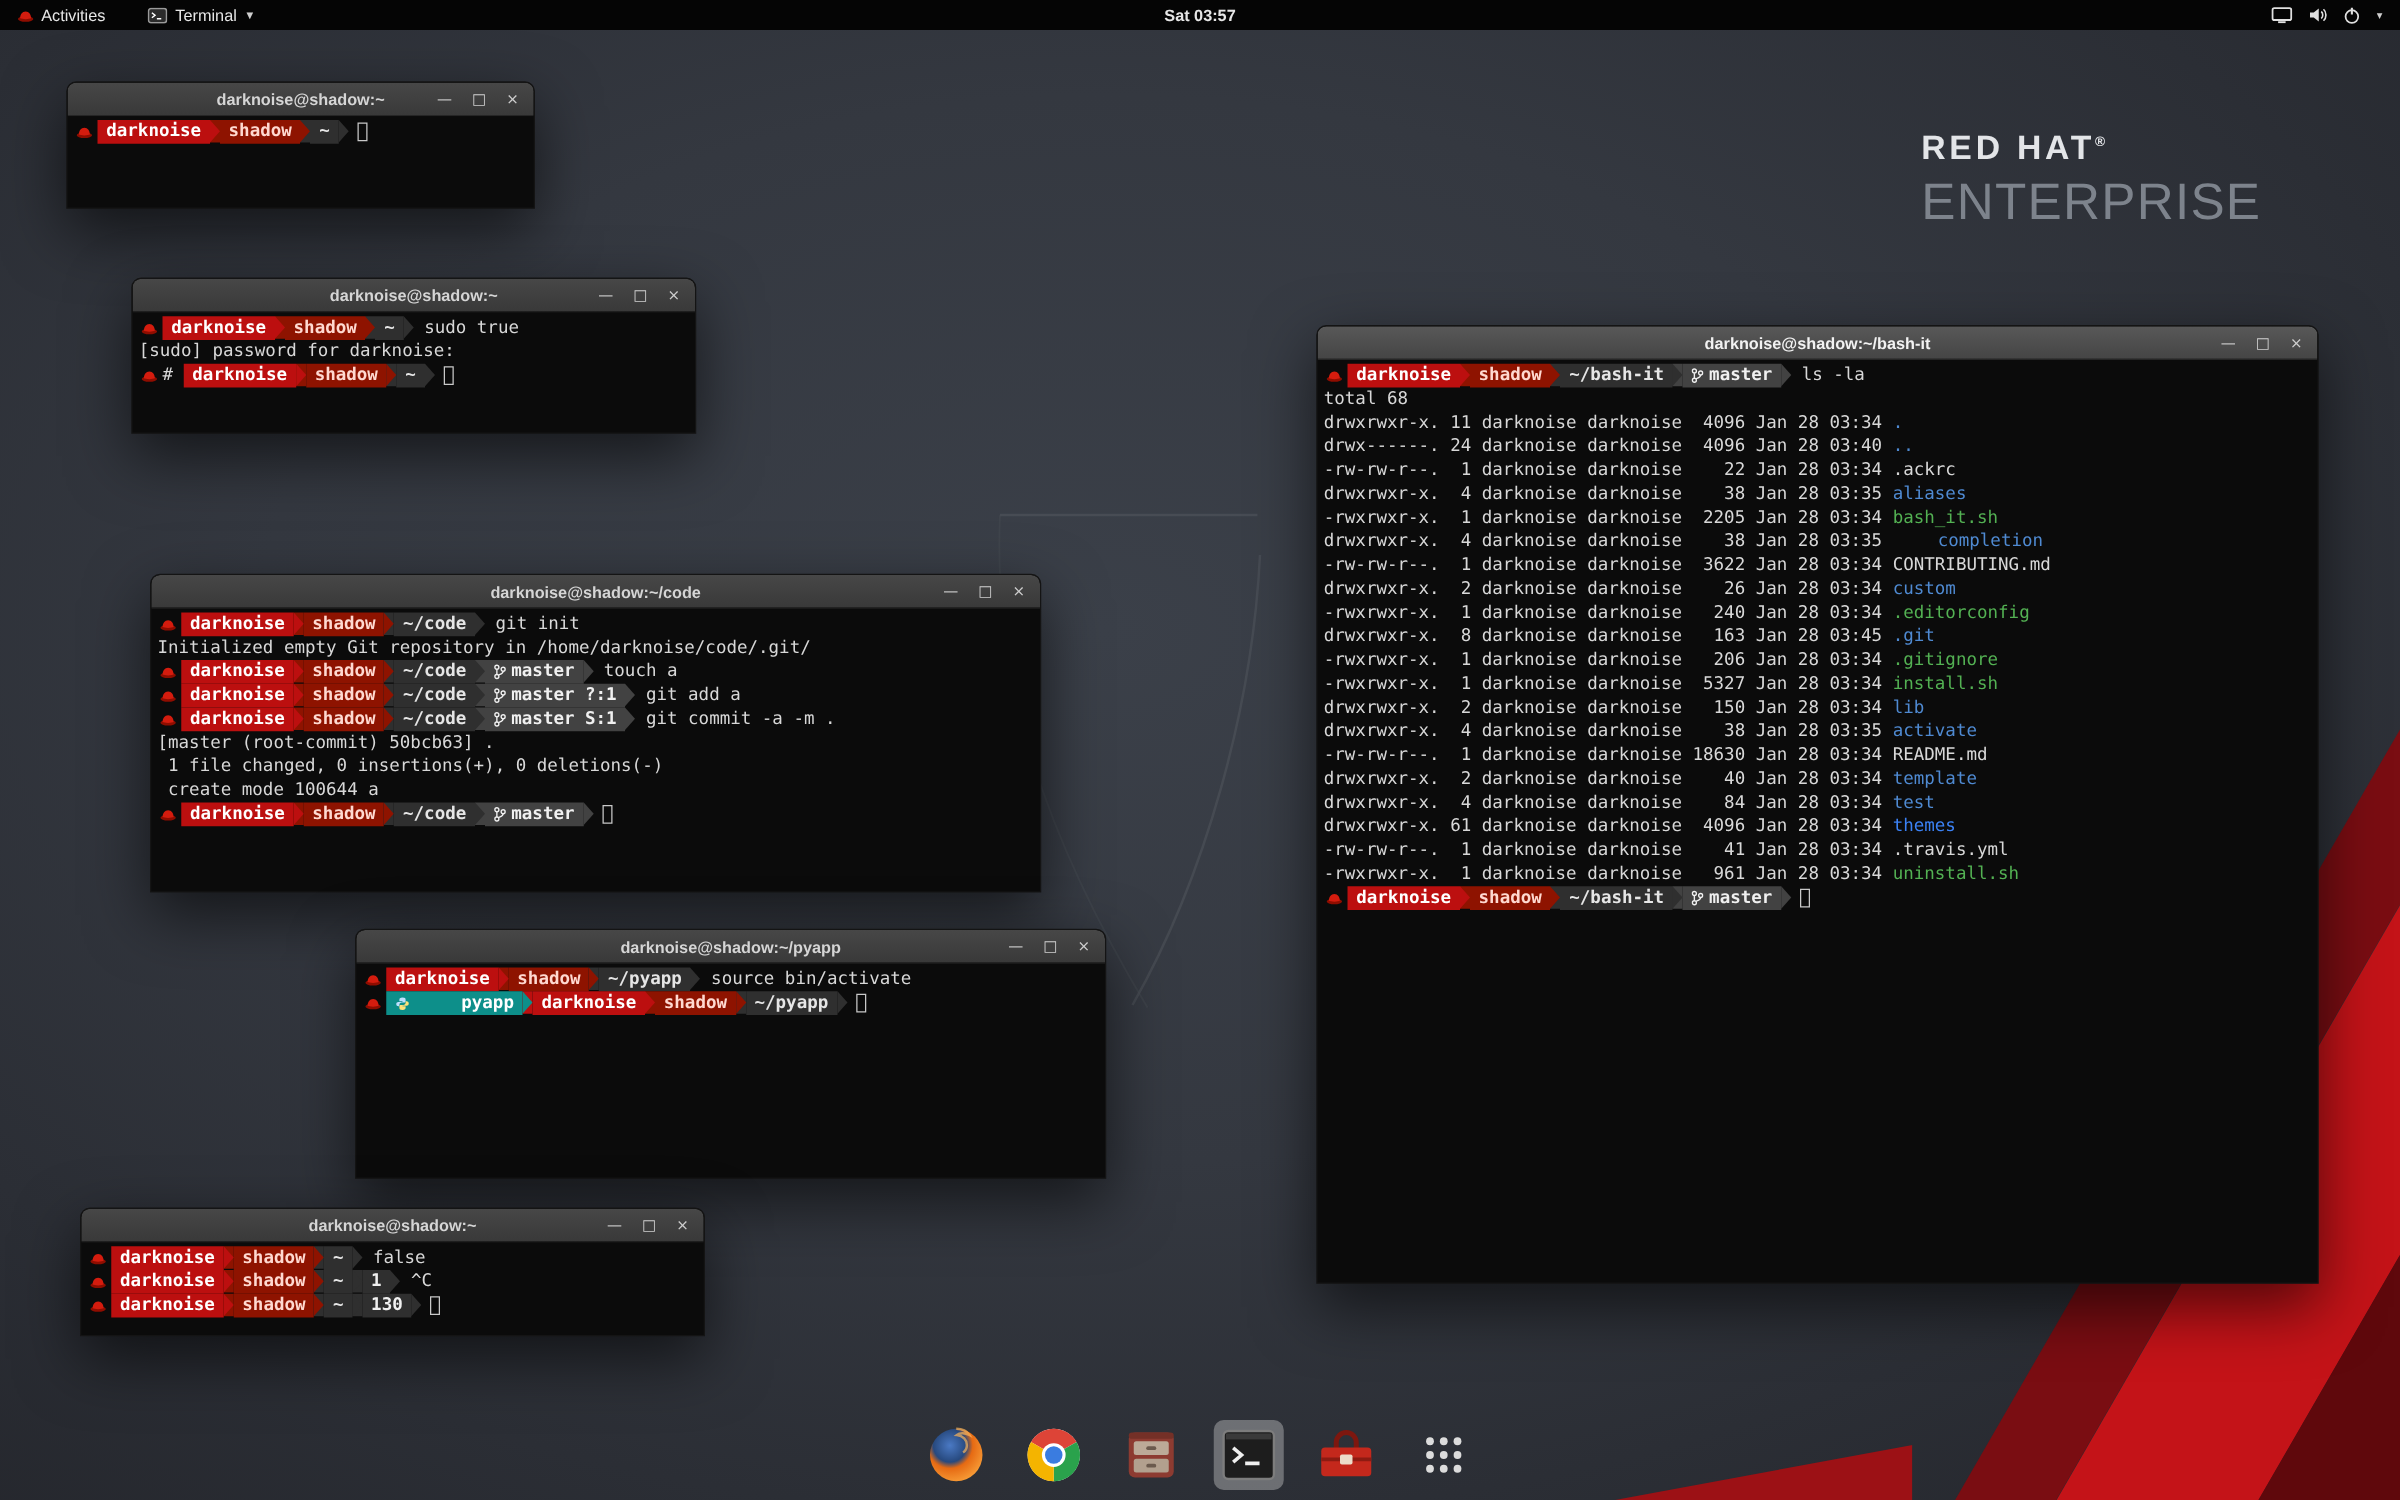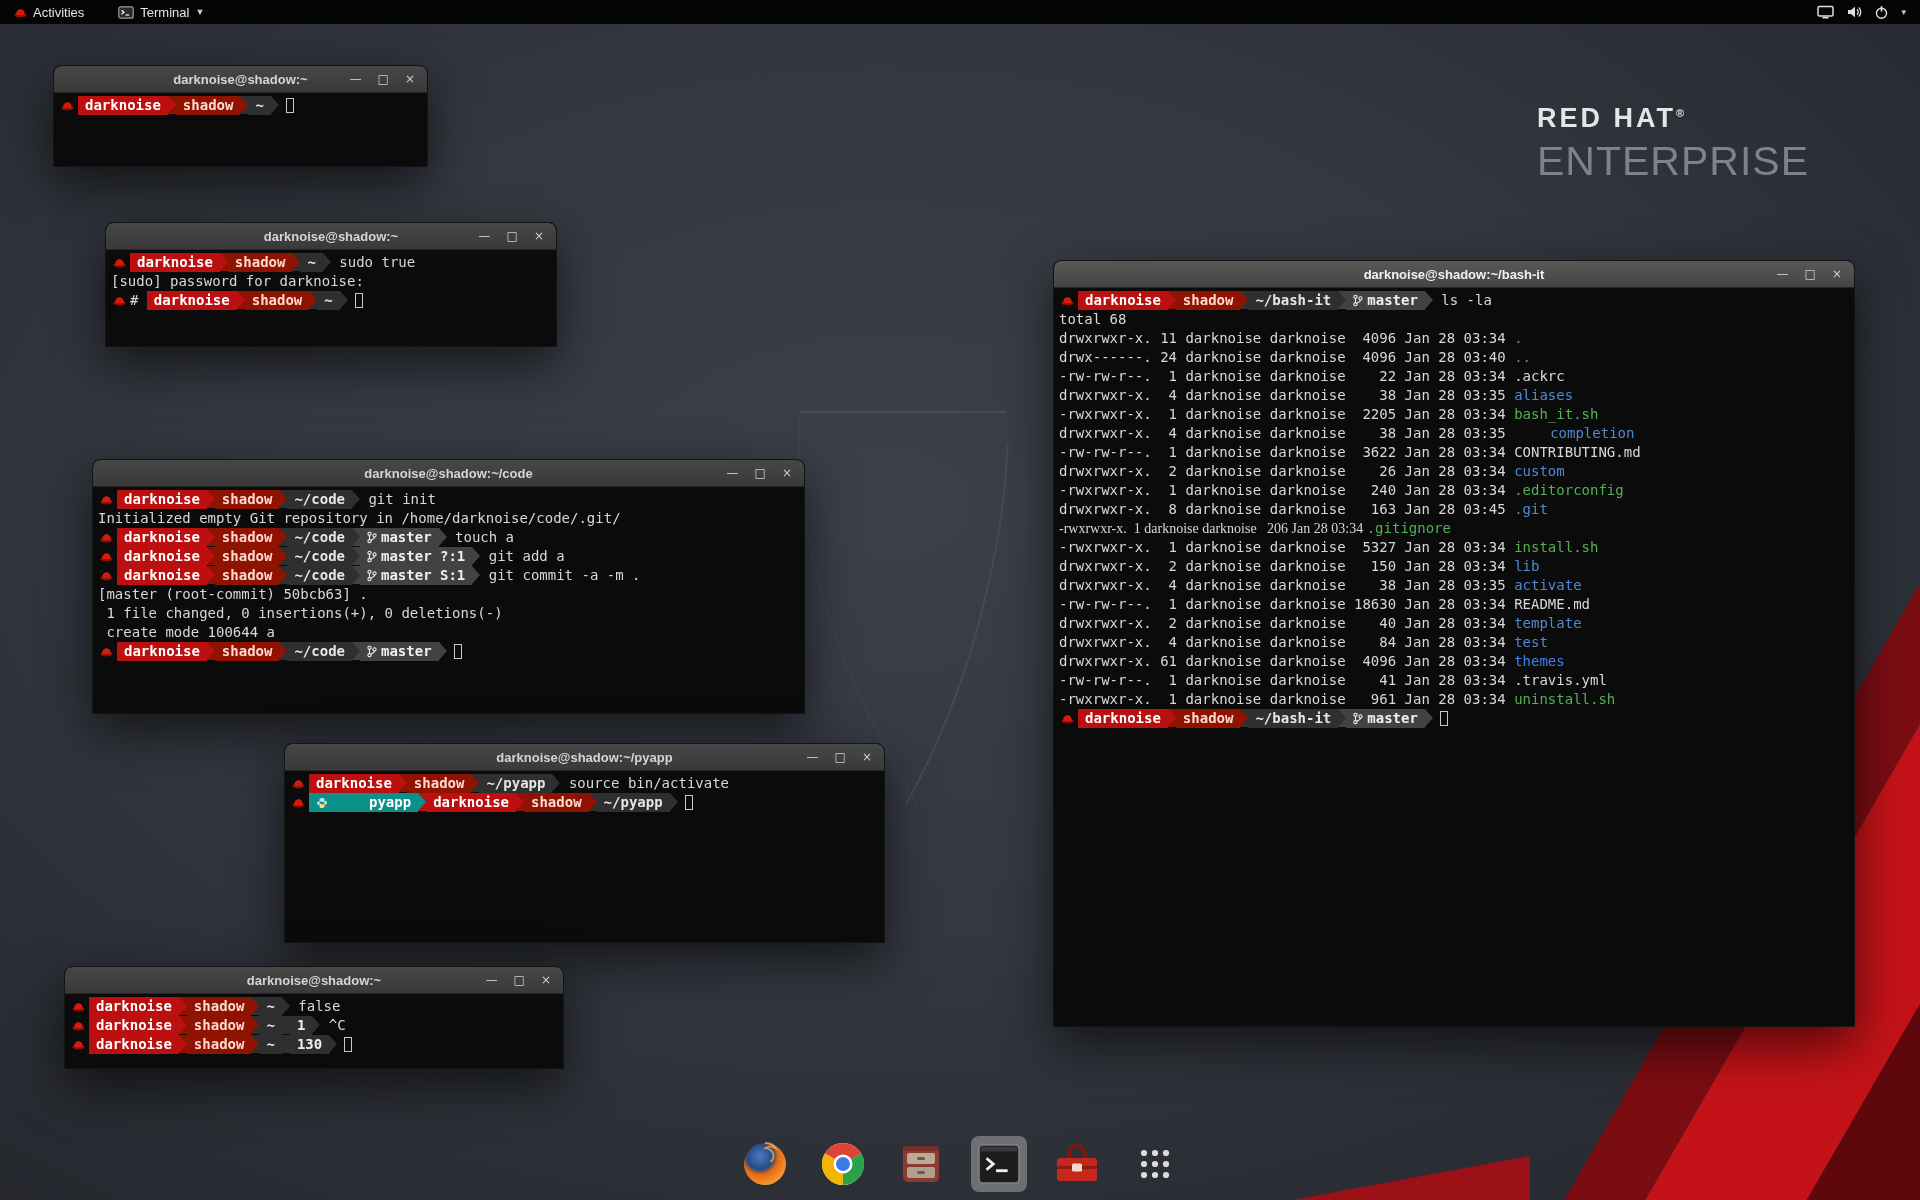--- a/index.html
+++ b/index.html
@@ -115,21 +115,21 @@
                 <ellipse cx="8" cy="9.8" rx="7.6" ry="2.8" fill="#8f0d00"></ellipse>
                 <path d="M2.6 9.2C2.6 5.4 4.6 2.4 8 2.4s5.4 3 5.4 6.8c-1.6 1-9.2 1-10.8 0z" fill="#d41c0e"></path>
               </svg></span><span class="seg" style="background: rgb(188, 15, 15); color: rgb(255, 255, 255);"><span>darknoise</span></span><span class="sep" style="border-left-color: rgb(188, 15, 15); background: rgb(142, 19, 0);"></span><span class="seg" style="background: rgb(142, 19, 0); color: rgb(255, 217, 208);"><span>shadow</span></span><span class="sep" style="border-left-color: rgb(142, 19, 0); background: rgb(47, 47, 47);"></span><span class="seg" style="background: rgb(47, 47, 47); color: rgb(230, 230, 230);"><span>~</span></span><span class="sep" style="border-left-color: rgb(47, 47, 47);"></span><span class="txt" style="color: rgb(216, 216, 216);"> sudo true</span></div>
           <div class="tline"><span class="txt" style="color: rgb(216, 216, 216);">[sudo] password for darknoise: </span></div>
           <div class="tline"><span class="hat"><svg width="13" height="11" viewBox="0 0 16 13">
                 <ellipse cx="8" cy="9.8" rx="7.6" ry="2.8" fill="#8f0d00"></ellipse>
                 <path d="M2.6 9.2C2.6 5.4 4.6 2.4 8 2.4s5.4 3 5.4 6.8c-1.6 1-9.2 1-10.8 0z" fill="#d41c0e"></path>
               </svg></span><span class="txt" style="color: rgb(216, 216, 216);"># </span><span class="seg" style="background: rgb(188, 15, 15); color: rgb(255, 255, 255);"><span>darknoise</span></span><span class="sep" style="border-left-color: rgb(188, 15, 15); background: rgb(142, 19, 0);"></span><span class="seg" style="background: rgb(142, 19, 0); color: rgb(255, 217, 208);"><span>shadow</span></span><span class="sep" style="border-left-color: rgb(142, 19, 0); background: rgb(47, 47, 47);"></span><span class="seg" style="background: rgb(47, 47, 47); color: rgb(230, 230, 230);"><span>~</span></span><span class="sep" style="border-left-color: rgb(47, 47, 47);"></span><span class="cursor"></span></div>
         </div>
       </div>
-      <div class="term-window" style="left: 92px; top: 459px; width: 713px; height: 255px; z-index: 12;">
+      <div class="term-window" style="left: 120px; top: 459px; width: 713px; height: 255px; z-index: 12;">
         <div class="titlebar">
           <div class="title">darknoise@shadow:~/code</div>
           <div class="controls">
             <span class="wbtn">—</span>
             <span class="wbtn">□</span>
             <span class="wbtn">×</span>
           </div>
         </div>
         <div class="term-body">
           <div class="tline"><span class="hat"><svg width="13" height="11" viewBox="0 0 16 13">
@@ -248,21 +248,21 @@
           <div class="tline"><span class="txt" style="color: rgb(216, 216, 216);">drwxrwxr-x. 11 darknoise darknoise  4096 Jan 28 03:34 </span><span class="txt" style="color: rgb(79, 138, 210);">.</span></div>
           <div class="tline"><span class="txt" style="color: rgb(216, 216, 216);">drwx------. 24 darknoise darknoise  4096 Jan 28 03:40 </span><span class="txt" style="color: rgb(79, 138, 210);">..</span></div>
           <div class="tline"><span class="txt" style="color: rgb(216, 216, 216);">-rw-rw-r--.  1 darknoise darknoise    22 Jan 28 03:34 .ackrc</span></div>
           <div class="tline"><span class="txt" style="color: rgb(216, 216, 216);">drwxrwxr-x.  4 darknoise darknoise    38 Jan 28 03:35 </span><span class="txt" style="color: rgb(79, 138, 210);">aliases</span></div>
           <div class="tline"><span class="txt" style="color: rgb(216, 216, 216);">-rwxrwxr-x.  1 darknoise darknoise  2205 Jan 28 03:34 </span><span class="txt" style="color: rgb(83, 177, 83);">bash_it.sh</span></div>
           <div class="tline"><span class="txt" style="color: rgb(216, 216, 216);">drwxrwxr-x.  4 darknoise darknoise    38 Jan 28 03:35 </span><span class="txt" style="color: rgb(79, 138, 210); margin-left: 36px;">completion</span></div>
           <div class="tline"><span class="txt" style="color: rgb(216, 216, 216);">-rw-rw-r--.  1 darknoise darknoise  3622 Jan 28 03:34 CONTRIBUTING.md</span></div>
           <div class="tline"><span class="txt" style="color: rgb(216, 216, 216);">drwxrwxr-x.  2 darknoise darknoise    26 Jan 28 03:34 </span><span class="txt" style="color: rgb(79, 138, 210);">custom</span></div>
           <div class="tline"><span class="txt" style="color: rgb(216, 216, 216);">-rwxrwxr-x.  1 darknoise darknoise   240 Jan 28 03:34 </span><span class="txt" style="color: rgb(83, 177, 83);">.editorconfig</span></div>
           <div class="tline"><span class="txt" style="color: rgb(216, 216, 216);">drwxrwxr-x.  8 darknoise darknoise   163 Jan 28 03:45 </span><span class="txt" style="color: rgb(79, 138, 210);">.git</span></div>
-          <div class="tline"><span class="txt" style="color: rgb(216, 216, 216); font-family: Liberation Serif, serif;">-rwxrwxr-x.  1 darknoise darknoise   206 Jan 28 03:34 </span><span class="txt" style="color: rgb(83, 177, 83);">.gitignore</span></div>
+          <div class="tline"><span class="txt" style="color: rgb(216, 216, 216);">-rwxrwxr-x.  1 darknoise darknoise   206 Jan 28 03:34 </span><span class="txt" style="color: rgb(83, 177, 83);">.gitignore</span></div>
           <div class="tline"><span class="txt" style="color: rgb(216, 216, 216);">-rwxrwxr-x.  1 darknoise darknoise  5327 Jan 28 03:34 </span><span class="txt" style="color: rgb(83, 177, 83);">install.sh</span></div>
           <div class="tline"><span class="txt" style="color: rgb(216, 216, 216);">drwxrwxr-x.  2 darknoise darknoise   150 Jan 28 03:34 </span><span class="txt" style="color: rgb(79, 138, 210);">lib</span></div>
           <div class="tline"><span class="txt" style="color: rgb(216, 216, 216);">drwxrwxr-x.  4 darknoise darknoise    38 Jan 28 03:35 </span><span class="txt" style="color: rgb(79, 138, 210);">activate</span></div>
           <div class="tline"><span class="txt" style="color: rgb(216, 216, 216);">-rw-rw-r--.  1 darknoise darknoise 18630 Jan 28 03:34 README.md</span></div>
           <div class="tline"><span class="txt" style="color: rgb(216, 216, 216);">drwxrwxr-x.  2 darknoise darknoise    40 Jan 28 03:34 </span><span class="txt" style="color: rgb(79, 138, 210);">template</span></div>
           <div class="tline"><span class="txt" style="color: rgb(216, 216, 216);">drwxrwxr-x.  4 darknoise darknoise    84 Jan 28 03:34 </span><span class="txt" style="color: rgb(79, 138, 210);">test</span></div>
           <div class="tline"><span class="txt" style="color: rgb(216, 216, 216);">drwxrwxr-x. 61 darknoise darknoise  4096 Jan 28 03:34 </span><span class="txt" style="color: #3b82f6;">themes</span></div>
           <div class="tline"><span class="txt" style="color: rgb(216, 216, 216);">-rw-rw-r--.  1 darknoise darknoise    41 Jan 28 03:34 .travis.yml</span></div>
           <div class="tline"><span class="txt" style="color: rgb(216, 216, 216);">-rwxrwxr-x.  1 darknoise darknoise   961 Jan 28 03:34 </span><span class="txt" style="color: rgb(83, 177, 83);">uninstall.sh</span></div>
           <div class="tline"><span class="hat"><svg width="13" height="11" viewBox="0 0 16 13">
@@ -363,20 +363,21 @@
           <svg width="16" height="13" viewBox="0 0 16 13">
             <rect x="0.8" y="0.8" width="14.4" height="11.4" rx="2" fill="#2b2b2b" stroke="#9a9a9a" stroke-width="1.2"></rect>
             <path d="M3.5 4.2l2.5 2-2.5 2" fill="none" stroke="#fff" stroke-width="1.2"></path>
             <line x1="7.5" y1="9" x2="11" y2="9" stroke="#fff" stroke-width="1.2"></line>
           </svg>
         </span>
       <span>Terminal</span>
       <span class="caret">▼</span>
     </div>
   </div>
+  <div class="tb-center"><span>Sat 03:57</span></div>
   <div class="tb-right">
     <span class="tbi">
         <svg width="17" height="14" viewBox="0 0 17 14">
           <rect x="1" y="1.5" width="15" height="9.5" rx="1.5" fill="none" stroke="#e0e0e0" stroke-width="1.5"></rect>
           <rect x="5.5" y="12" width="6" height="1.5" fill="#e0e0e0"></rect>
         </svg>
       </span>
     <span class="tbi">
         <svg width="16" height="14" viewBox="0 0 16 14">
           <path d="M2 5h3l4-3.2v10.4L5 9H2z" fill="#e0e0e0"></path>

